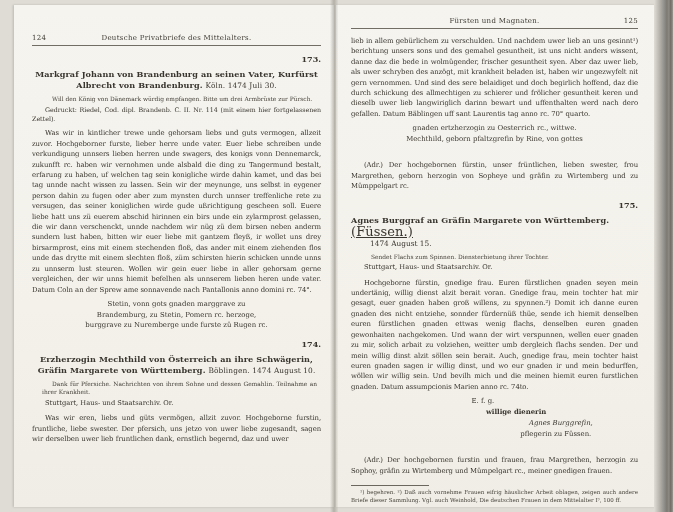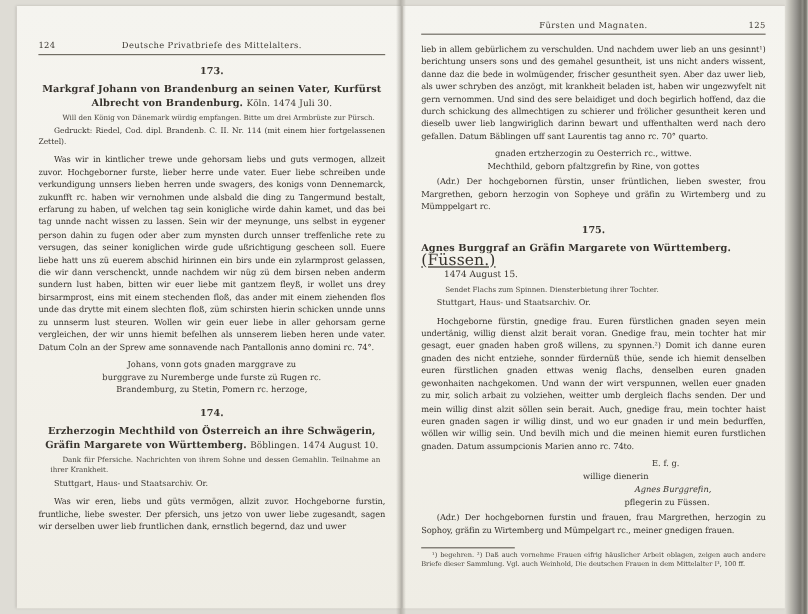--- a/index.html
+++ b/index.html
@@ -34,21 +34,21 @@
     display:flex; align-items:baseline;
     font-size:7px; letter-spacing:.3px;
     border-bottom:1px solid #716d64;
     padding-bottom:3px; margin-bottom:7px;
     color:#3d3932;
   }
   .running-head .num  { width:34px; }
   .running-head .num-r{ width:34px; text-align:right; }
   .running-head .mid  { flex:1; text-align:center; }
 
-  .sec-num { text-align:center; font-weight:bold; font-size:8px; margin:8px 0 5px; }
+  .sec-num { text-align:right; font-weight:bold; font-size:8px; margin:8px 0 5px; }
   .sec-title { font-weight:bold; font-size:8.1px; line-height:11px; text-align:center; letter-spacing:.1px; }
   .sec-title .roman { font-weight:normal; font-size:7.4px; }
   .sec-title-left { font-weight:bold; font-size:8.1px; line-height:11px; text-align:left; letter-spacing:.1px; }
   .date-line { font-weight:normal; font-size:7.4px; line-height:10px; padding-left:19px; }
 
   .regest {
     font-size:5.9px; line-height:8.4px; text-align:justify;
     margin:4px 4px 2px 10px; text-indent:10px; color:#46423b;
   }
   .source { font-size:6.7px; line-height:9.6px; margin:2px 0 0 0; text-indent:13px; }
@@ -59,27 +59,27 @@
     margin-top:5px; text-indent:13px;
     letter-spacing:-.1px; word-spacing:.2px;
   }
   .body-cont { text-indent:0; margin-top:2px; }
 
   .sig { text-align:center; font-size:6.9px; line-height:10.6px; }
   .sig-block { margin-top:4px; }
 
   .adr {
     font-size:6.9px; line-height:10.4px; text-align:justify;
-    text-indent:13px; margin-top:2px;
+    text-indent:13px; margin-top:16px;
     letter-spacing:-.1px;
   }
 
   .closing-block { margin-top:4px; font-size:6.9px; line-height:10.8px; }
-  .closing-block .c0 { padding-left:42%;text-align:center; }
-  .closing-block .c1 { padding-left:47%; }
+  .closing-block .c0 { padding-left:42%; }
+  .closing-block .c1 { padding-left:47%;font-weight:bold; }
   .closing-block .c2 { padding-left:62%;font-style:italic; }
   .closing-block .c3 { padding-left:59%; }
 
   .fn-rule { width:78px; border-top:1px solid #6b675f; margin:9px 0 3px 0; height:0; }
   .footnote {
     font-size:5.5px; line-height:7.8px; text-align:justify;
     text-indent:9px; color:#46423b;
   }
 </style>
 </head>
@@ -98,23 +98,23 @@
     <span>Markgraf Johann von Brandenburg an seinen Vater, Kurfürst Albrecht von Brandenburg.</span>
     <span class="roman">Köln. 1474 Juli 30.</span>
   </div>
 
   <div class="regest">Will den König von Dänemark würdig empfangen. Bitte um drei Armbrüste zur Pürsch.</div>
   <div class="source-note">Gedruckt: Riedel, Cod. dipl. Brandenb. C. II. Nr. 114 (mit einem hier fortgelassenen Zettel).</div>
 
   <div class="body-par">Was wir in kintlicher trewe unde gehorsam liebs und guts vermogen, allzeit zuvor. Hochgeborner furste, lieber herre unde vater. Euer liebe schreiben unde verkundigung unnsers lieben herren unde swagers, des konigs vonn Dennemarck, zukunfft rc. haben wir vernohmen unde alsbald die ding zu Tangermund bestalt, erfarung zu haben, uf welchen tag sein konigliche wirde dahin kamet, und das bei tag unnde nacht wissen zu lassen. Sein wir der meynunge, uns selbst in eygener person dahin zu fugen oder aber zum mynsten durch unnser treffenliche rete zu versugen, das seiner koniglichen wirde gude ußrichtigung gescheen soll. Euere liebe hatt uns zü euerem abschid hirinnen ein birs unde ein zylarmprost gelassen, die wir dann verschenckt, unnde nachdem wir nüg zü dem birsen neben anderm sundern lust haben, bitten wir euer liebe mit gantzem fleyß, ir wollet uns drey birsarmprost, eins mit einem stechenden floß, das ander mit einem ziehenden flos unde das drytte mit einem slechten floß, züm schirsten hierin schicken unnde unns zu unnserm lust steuren. Wollen wir gein euer liebe in aller gehorsam gerne vergleichen, der wir unns hiemit befelhen als unnserem lieben heren unde vater. Datum Coln an der Sprew ame sonnavende nach Pantallonis anno domini rc. 74°.</div>
 
   <div class="sig-block">
-    <div class="sig">Johans, vonn gots gnaden marggrave zu</div>
+    <div class="sig">Stetin, vonn gots gnaden marggrave zu</div>
+    <div class="sig">Brandemburg, zu Stetin, Pomern rc. herzoge,</div>
     <div class="sig">burggrave zu Nuremberge unde furste zü Rugen rc.</div>
-    <div class="sig">Brandemburg, zu Stetin, Pomern rc. herzoge,</div>
   </div>
 
 
   <div class="sec-num">174.</div>
 
   <div class="sec-title">
     <span>Erzherzogin Mechthild von Österreich an ihre Schwägerin, Gräfin Margarete von Württemberg.</span>
     <span class="roman">Böblingen. 1474 August 10.</span>
   </div>
 

